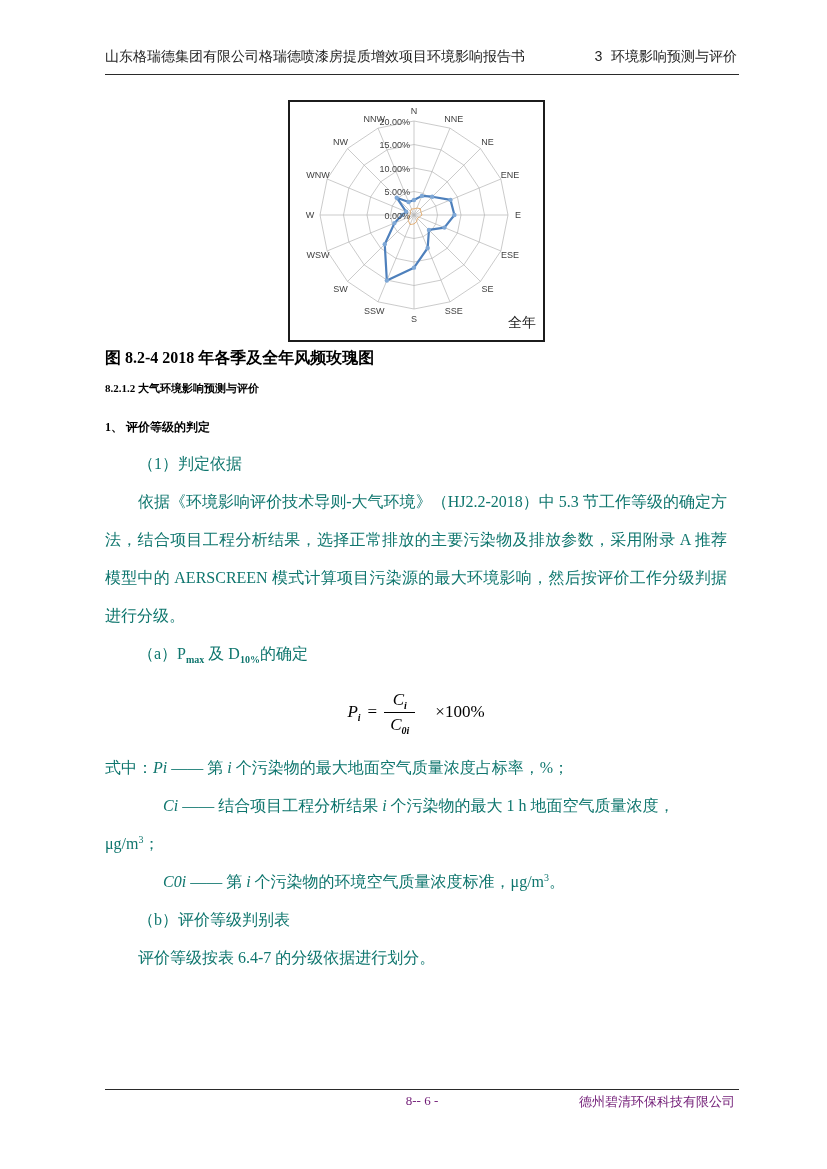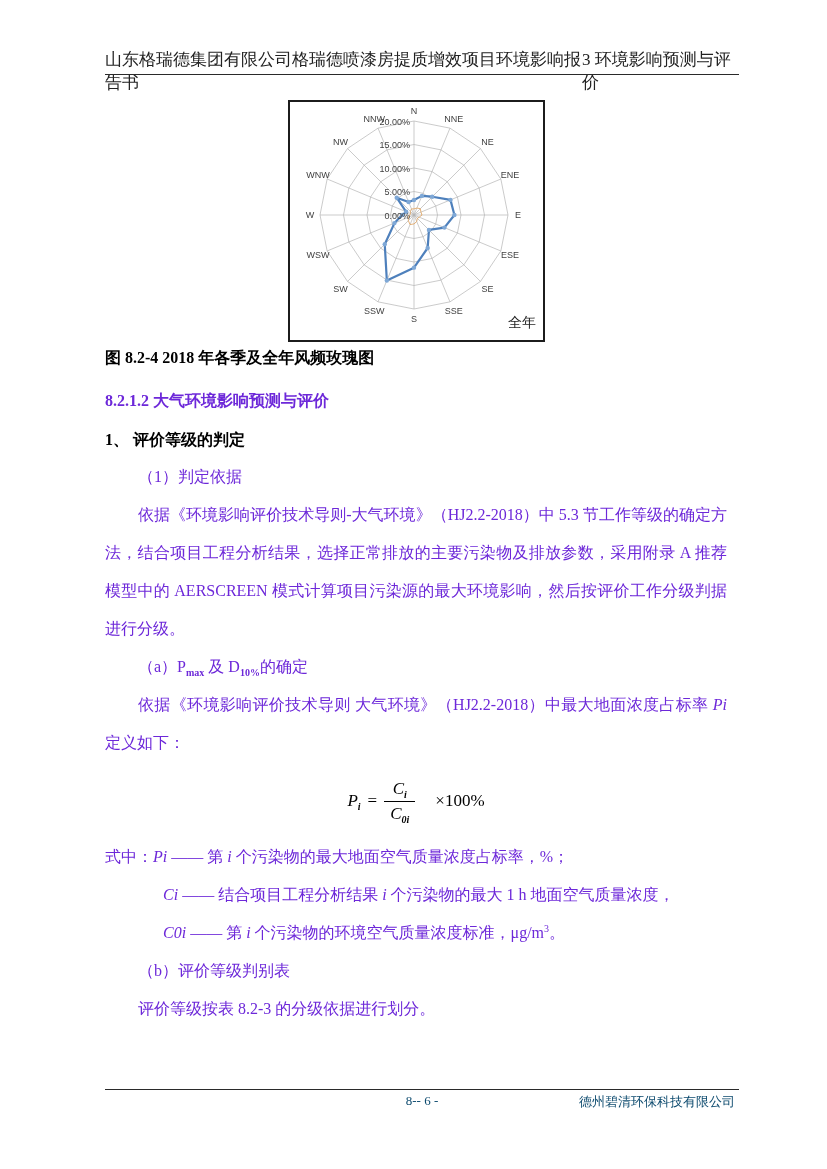--- a/index.html
+++ b/index.html
@@ -5,48 +5,48 @@
   html,body{margin:0;padding:0;}
   body{
     width:827px;height:1169px;position:relative;background:#ffffff;
     font-family:"Liberation Serif","DejaVu Serif",serif;color:#1a1a1a;
     overflow:hidden;
   }
   
   .header{
     position:absolute;top:48px;left:105px;right:90px;
     display:flex;justify-content:space-between;align-items:flex-end;
-    font-size:17px;color:#222;
+    font-size:14px;color:#222;font-family:Liberation Mono, monospace;
   }
   .header-rule{position:absolute;top:74px;left:105px;right:88px;border-top:1.8px solid #2a2a2a;}
   .footer-rule{position:absolute;top:1089px;left:105px;right:88px;border-top:1.6px solid #2a2a2a;}
   .footer{
     position:absolute;top:1093px;left:105px;right:88px;height:24px;
-    font-size:13px;color:#0c4a6e;
+    font-size:13px;color:#701a75;
   }
   .footer .page-no{position:absolute;left:0;right:0;text-align:center;}
   .footer .company{position:absolute;right:4px;}
   
   .content{position:absolute;top:88px;left:105px;width:622px;}
   
   .figure-box{
     width:253px;height:238px;margin:12px auto 0 auto;
     border:2px solid #1c1c1c;background:#fff;position:relative;
   }
   .figure-box svg{display:block;}
   #rose text{font-family:"Liberation Sans","DejaVu Sans",sans-serif;fill:#3f3f3f;}
   #rose text.corner{font-family:"Liberation Serif","DejaVu Serif",serif;fill:#1f1f1f;}
   .caption{
     margin-top:3px;font-weight:bold;font-size:16px;line-height:26px;color:#000;
   }
   
-  .h1{margin-top:17px;font-size:16px;font-weight:bold;line-height:26px;color:#6d28d9;}
-  .h2{margin-top:13px;font-size:16px;font-weight:bold;line-height:26px;color:#000;}
+  .h1{margin-top:4px;font-size:11px;font-weight:bold;line-height:26px;color:#000000;}
+  .h2{margin-top:13px;font-size:12px;font-weight:bold;line-height:26px;color:#000;}
   .bodyflow{margin-top:5px;}
-  .bodyflow p{margin:0;font-size:16px;line-height:38px;text-align:justify;color:#6d28d9;}
+  .bodyflow p{margin:0;font-size:16px;line-height:38px;text-align:justify;color:#0f766e;}
   .ind2{text-indent:33px;}
   .ind-where{text-indent:58px;}
   .it{font-style:italic;}
   sub.small{font-size:10px;line-height:0;font-weight:bold;}
   sup.small{font-size:10px;line-height:0;}
   
   .formula-row{
     display:flex;justify-content:center;align-items:center;
     margin:8px 0 6px 0;height:62px;font-size:17px;color:#000;
   }
@@ -144,42 +144,42 @@
   <div class="h1">8.2.1.2 大气环境影响预测与评价</div>
   <div class="h2">1、  评价等级的判定</div>
 
   <div class="bodyflow">
     <p class="ind2">（1）判定依据</p>
 
     <p class="ind2">依据《环境影响评价技术导则-大气环境》（HJ2.2-2018）中 5.3 节工作等级的确定方法，结合项目工程分析结果，选择正常排放的主要污染物及排放参数，采用附录 A 推荐模型中的 AERSCREEN 模式计算项目污染源的最大环境影响，然后按评价工作分级判据进行分级。</p>
 
     <p class="ind2"><span>（a）P</span><sub class="small">max</sub><span> 及 D</span><sub class="small">10%</sub><span>的确定</span></p>
 
-    <p class="ind2"><span>依据《环境影响评价技术导则 大气环境》（HJ2.2-2018）中最大地面浓度占标率 </span><span class="it">Pi</span><span> 定义如下：</span></p>
 
     <div class="formula-row">
       <span class="f-var"><span>P</span><sub class="small">i</sub></span>
       <span class="f-eq">=</span>
       <span class="frac">
         <span class="num"><span>C</span><sub class="small">i</sub></span>
         <span class="den"><span>C</span><sub class="small">0i</sub></span>
       </span>
       <span class="f-tail">×100%</span>
     </div>
 
     <p><span>式中：</span><span class="it">Pi</span><span> —— 第 </span><span class="it">i</span><span> 个污染物的最大地面空气质量浓度占标率，%；</span></p>
 
     <p class="ind-where"><span class="it">Ci</span><span> —— 结合项目工程分析结果 </span><span class="it">i</span><span> 个污染物的最大 1 h 地面空气质量浓度，</span></p>
 
+    <p><span>μg/m</span><sup class="small">3</sup><span>；</span></p>
 
     <p class="ind-where"><span class="it">C0i</span><span> —— 第 </span><span class="it">i</span><span> 个污染物的环境空气质量浓度标准，μg/m</span><sup class="small">3</sup><span>。</span></p>
 
     <p class="ind2">（b）评价等级判别表</p>
 
-    <p class="ind2">评价等级按表 8.2-3 的分级依据进行划分。</p>
+    <p class="ind2">评价等级按表 6.4-7 的分级依据进行划分。</p>
   </div>
 </div>
 
 <div class="footer-rule"></div>
 <div class="footer">
   <span class="page-no">8-- 6 -</span>
   <span class="company">德州碧清环保科技有限公司</span>
 </div>
 
 </body></html>

